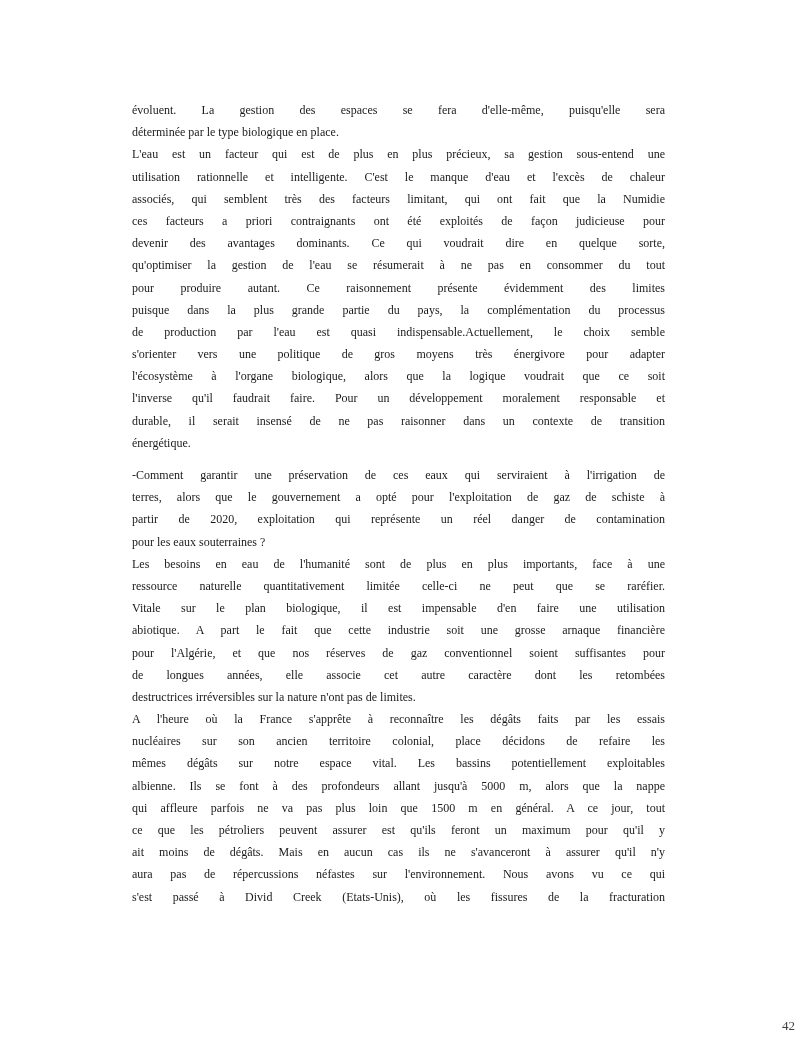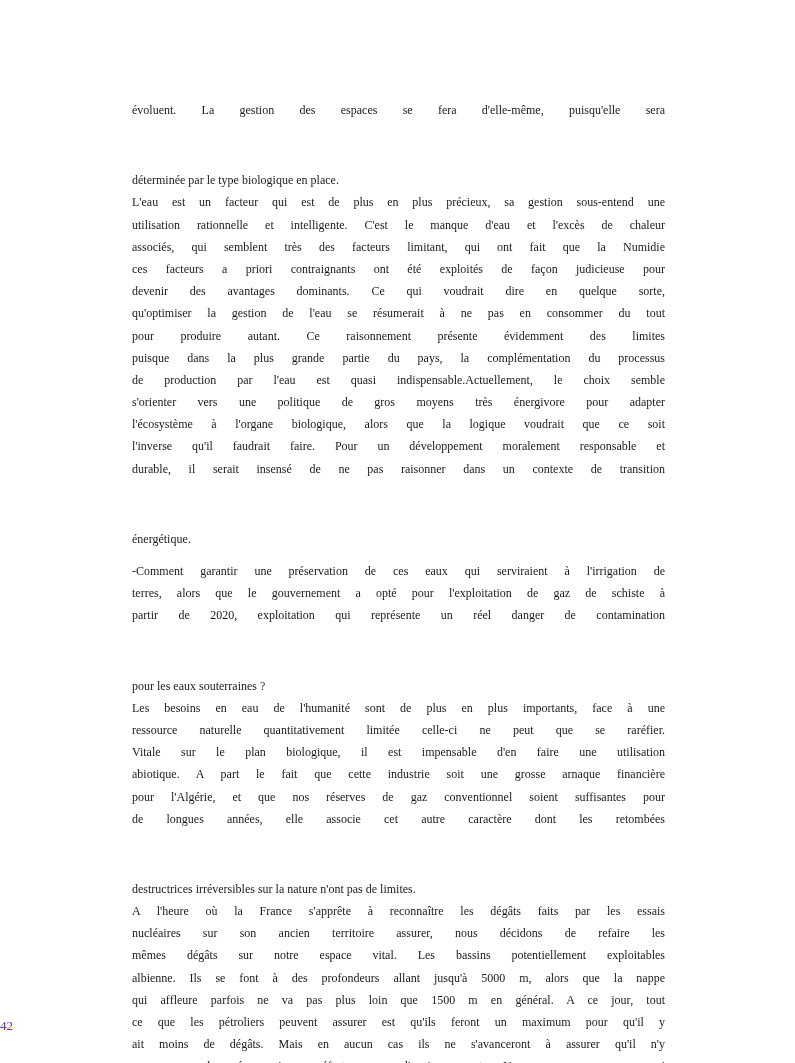--- a/index.html
+++ b/index.html
@@ -14,30 +14,30 @@
     line-height: 22.2px;
     color: #1a1a1a;
   }
   .line {
     display: block;
     white-space: nowrap;
     text-align: justify;
     text-align-last: justify;
     height: 22.2px;
   }
-  .line.last { text-align-last: left; margin-top: 48px; }
+  .line.last { text-align-last: left; }
   .para-gap { height: 10px; }
   .page-number {
     position: absolute;
     left: 0; right: 0;
     top: 1018px;
-    text-align: left;
+    text-align: right;
     font-family: "Liberation Serif", "DejaVu Serif", serif;
     font-size: 13px;
-    color: #6d28d9;
+    color: #404040;
   }
 </style>
 </head>
 <body>
 
 <div class="page">
   <div>
     <span class="line">évoluent. La gestion des espaces se fera d'elle-même, puisqu'elle sera</span>
     <span class="line last">déterminée par le type biologique en place.</span>
   </div>
@@ -68,23 +68,24 @@
     <span class="line">Les besoins en eau de l'humanité sont de plus en plus importants, face à une</span>
     <span class="line">ressource naturelle quantitativement limitée celle-ci ne peut que se raréfier.</span>
     <span class="line">Vitale sur le plan biologique, il est impensable d'en faire une utilisation</span>
     <span class="line">abiotique. A part le fait que cette industrie soit une grosse arnaque financière</span>
     <span class="line">pour l'Algérie, et que nos réserves de gaz conventionnel soient suffisantes pour</span>
     <span class="line">de longues années, elle associe cet autre caractère dont les retombées</span>
     <span class="line last">destructrices irréversibles sur la nature n'ont pas de limites.</span>
   </div>
   <div>
     <span class="line">A l'heure où la France s'apprête à reconnaître les dégâts faits par les essais</span>
-    <span class="line">nucléaires sur son ancien territoire assurer, nous décidons de refaire les</span>
+    <span class="line">nucléaires sur son ancien territoire colonial, place décidons de refaire les</span>
     <span class="line">mêmes dégâts sur notre espace vital. Les bassins potentiellement exploitables</span>
     <span class="line">albienne. Ils se font à des profondeurs allant jusqu'à 5000 m, alors que la nappe</span>
     <span class="line">qui affleure parfois ne va pas plus loin que 1500 m en général. A ce jour, tout</span>
     <span class="line">ce que les pétroliers peuvent assurer est qu'ils feront un maximum pour qu'il y</span>
     <span class="line">ait moins de dégâts. Mais en aucun cas ils ne s'avanceront à assurer qu'il n'y</span>
     <span class="line">aura pas de répercussions néfastes sur l'environnement. Nous avons vu ce qui</span>
+    <span class="line">s'est passé à Divid Creek (Etats-Unis), où les fissures de la fracturation</span>
   </div>
 </div>
 
 <div class="page-number">42</div>
 
 </body></html>

